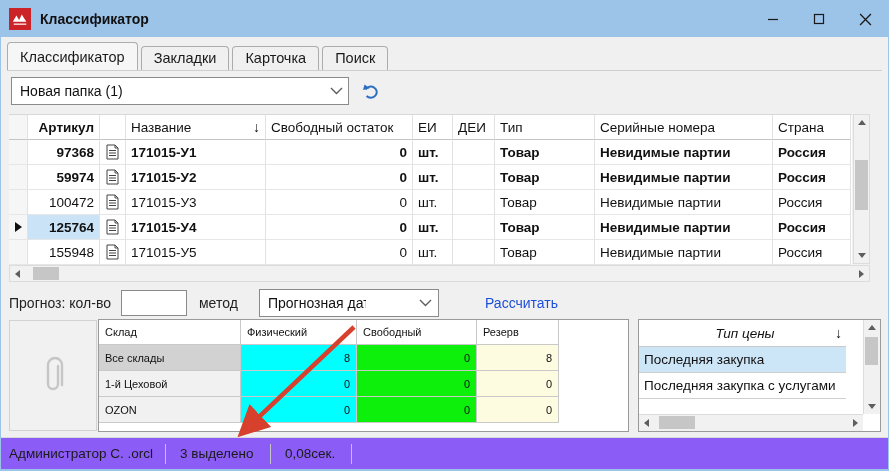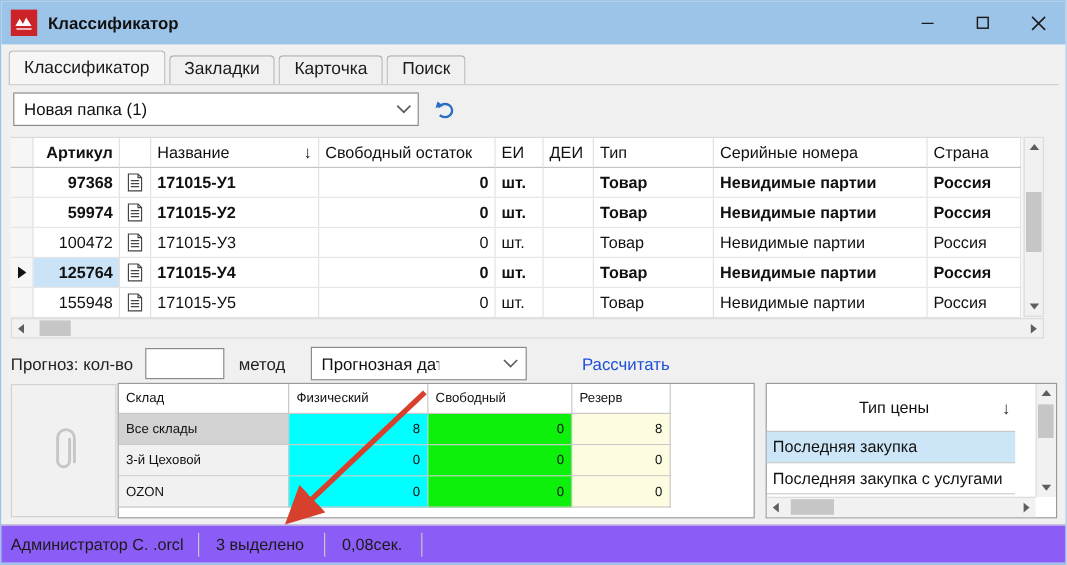--- a/index.html
+++ b/index.html
@@ -62,21 +62,21 @@
   .srow.head { height:25px; }
   .srow > div { border-right:1px solid #c9c9c9; border-bottom:1px solid #c9c9c9; display:flex; align-items:center; padding:0 6px; font-size:11px; color:#111; white-space:nowrap; overflow:hidden; }
   .s-name { background:#f1f1f1; }
   .s-name.sel { background:#d2d2d2; }
   .s-num { justify-content:flex-end; }
   .bg-cyan { background:#00ffff; }
   .bg-green { background:#0cf00c; }
   .bg-cream { background:#fdfbe0; }
   
   .price-panel { position:absolute; top:318px; left:637px; width:243px; height:113px; background:#fff; border:1px solid #9a9a9a; }
-  .price-head { height:40px; border-bottom:1px solid #c9c9c9; display:flex; align-items:center; font-size:13.5px; color:#111; width:207px; }
+  .price-head { height:27px; border-bottom:1px solid #c9c9c9; display:flex; align-items:center; font-size:13.5px; color:#111; width:207px;font-style:italic; }
   .price-head .ttl { flex:1; text-align:center; padding-left:16px; }
   .price-item { width:207px; height:26px; border-bottom:1px solid #cfcfcf; display:flex; align-items:center; padding:0 5px; font-size:13.5px; color:#111; white-space:nowrap; }
   .price-item.sel { background:#cde6f7; }
   
   .statusbar { position:absolute; left:0; right:0; bottom:0; height:32px; background:#8b5cf6; border-top:1px solid #dadada; display:flex; align-items:center; font-size:13.5px; color:#1a1a1a; }
   .sb-sep { width:1px; height:20px; background:#c6c6c6; }
   .overlay { position:absolute; top:0; left:0; width:889px; height:471px; pointer-events:none; z-index:9; }
 </style>
 </head>
 <body>
@@ -298,21 +298,21 @@
       <div>Свободный</div>
       <div>Резерв</div>
     </div>
     <div class="srow">
       <div class="s-name sel">Все склады</div>
       <div class="s-num bg-cyan">8</div>
       <div class="s-num bg-green">0</div>
       <div class="s-num bg-cream">8</div>
     </div>
     <div class="srow">
-      <div class="s-name">3-й Цеховой</div>
+      <div class="s-name">1-й Цеховой</div>
       <div class="s-num bg-cyan">0</div>
       <div class="s-num bg-green">0</div>
       <div class="s-num bg-cream">0</div>
     </div>
     <div class="srow">
       <div class="s-name">OZON</div>
       <div class="s-num bg-cyan">0</div>
       <div class="s-num bg-green">0</div>
       <div class="s-num bg-cream">0</div>
     </div>

